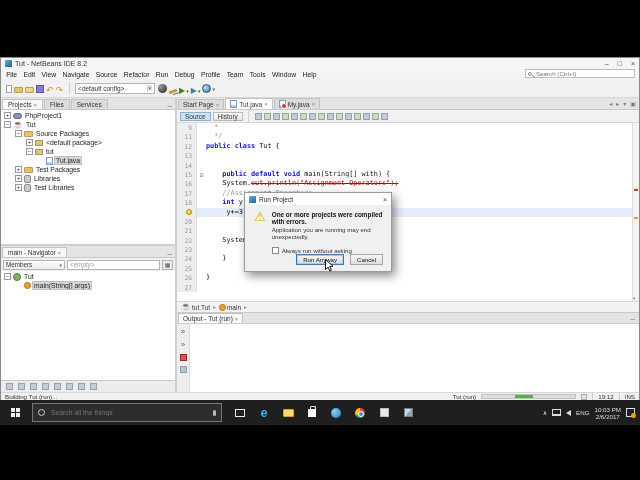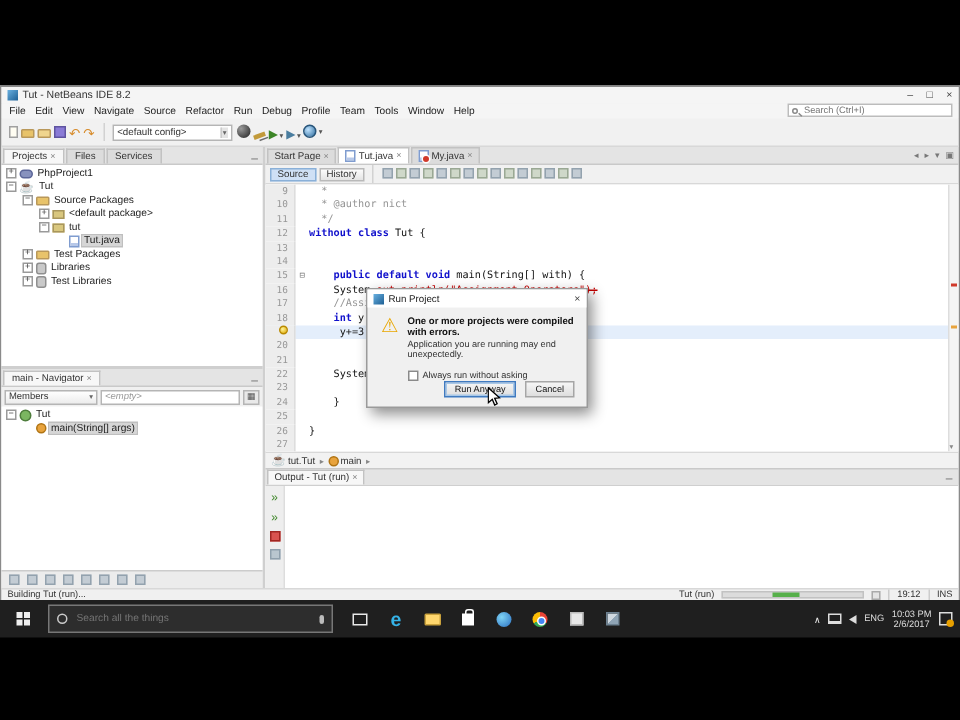--- a/index.html
+++ b/index.html
@@ -435,33 +435,28 @@
               </span></span>
         </div>
         <div class="code-wrap">
           <div id="code-lines">
               <div class="crow">
                 <span class="gut">9</span>
                 <span class="foldc"></span>
                 <span class="ctext"><span class="tk-c">  *</span></span>
               </div>
               <div class="crow">
-                <span class="gut">10</span>
-                <span class="foldc"></span>
-                <span class="ctext"><span class="tk-c">  * @author nict</span></span>
-              </div>
-              <div class="crow">
                 <span class="gut">11</span>
                 <span class="foldc"></span>
                 <span class="ctext"><span class="tk-c">  */</span></span>
               </div>
               <div class="crow">
                 <span class="gut">12</span>
                 <span class="foldc"></span>
-                <span class="ctext"><span class="tk-k">without class </span><span class="tk-p">Tut {</span></span>
+                <span class="ctext"><span class="tk-k">public class </span><span class="tk-p">Tut {</span></span>
               </div>
               <div class="crow">
                 <span class="gut">13</span>
                 <span class="foldc"></span>
                 <span class="ctext"></span>
               </div>
               <div class="crow">
                 <span class="gut">14</span>
                 <span class="foldc"></span>
                 <span class="ctext"></span>

